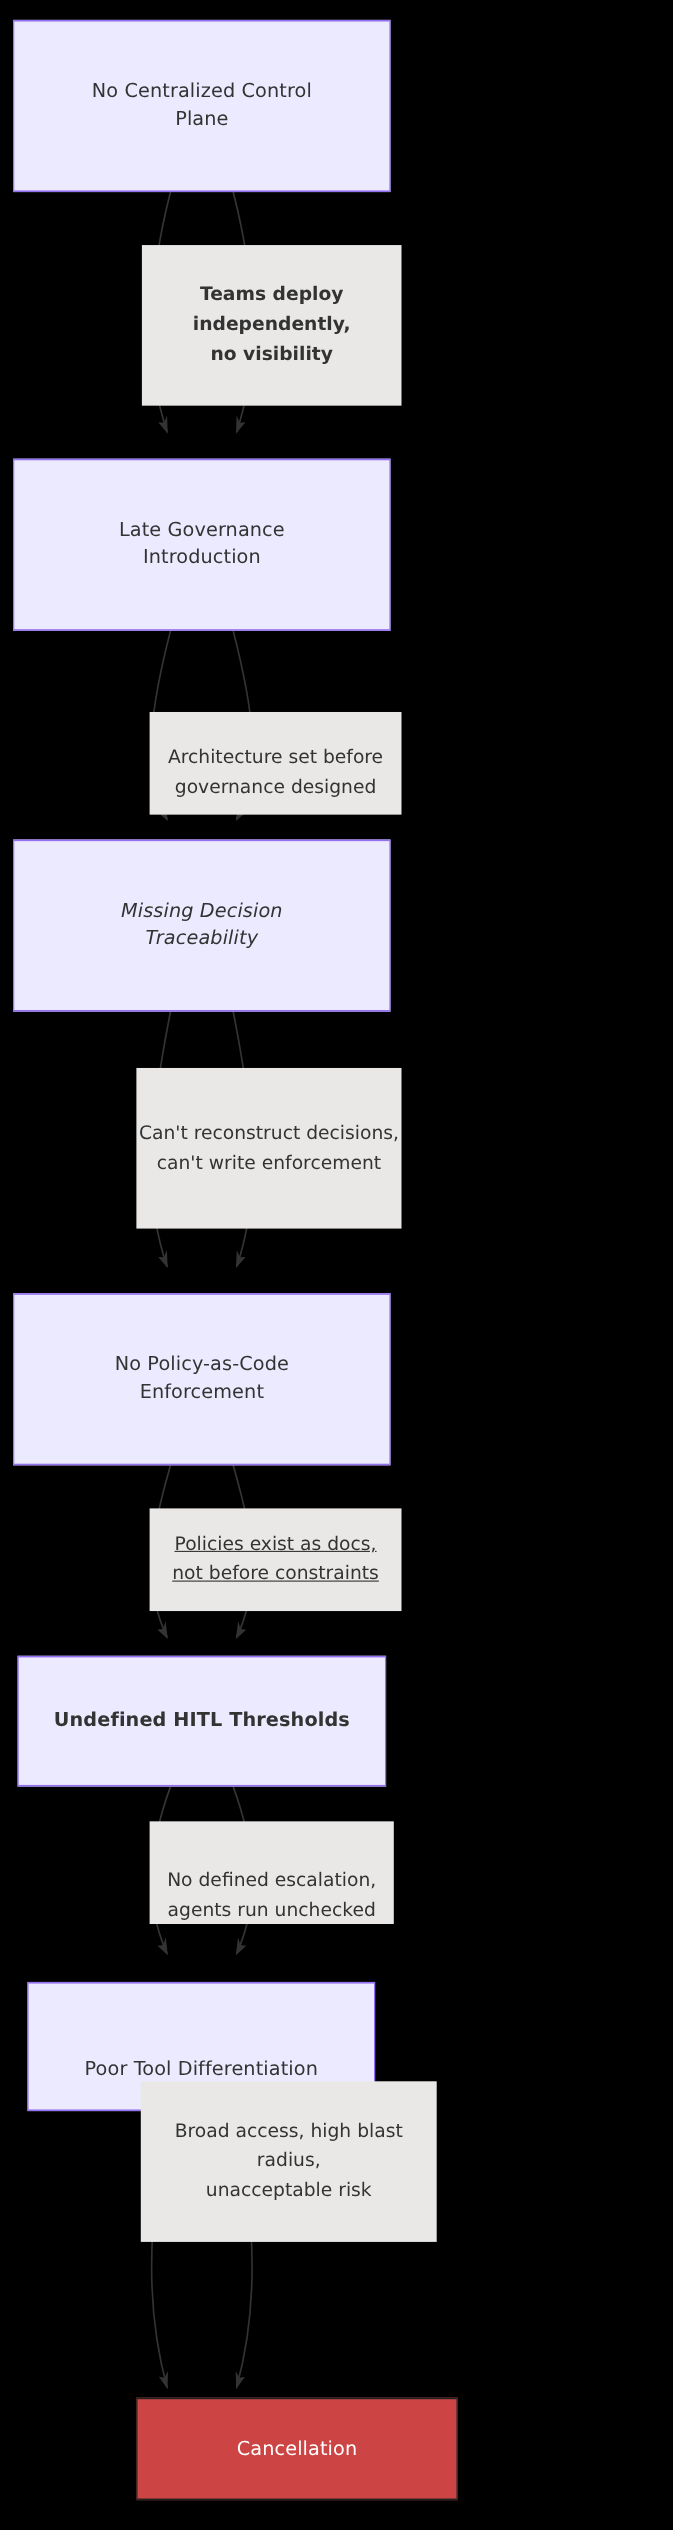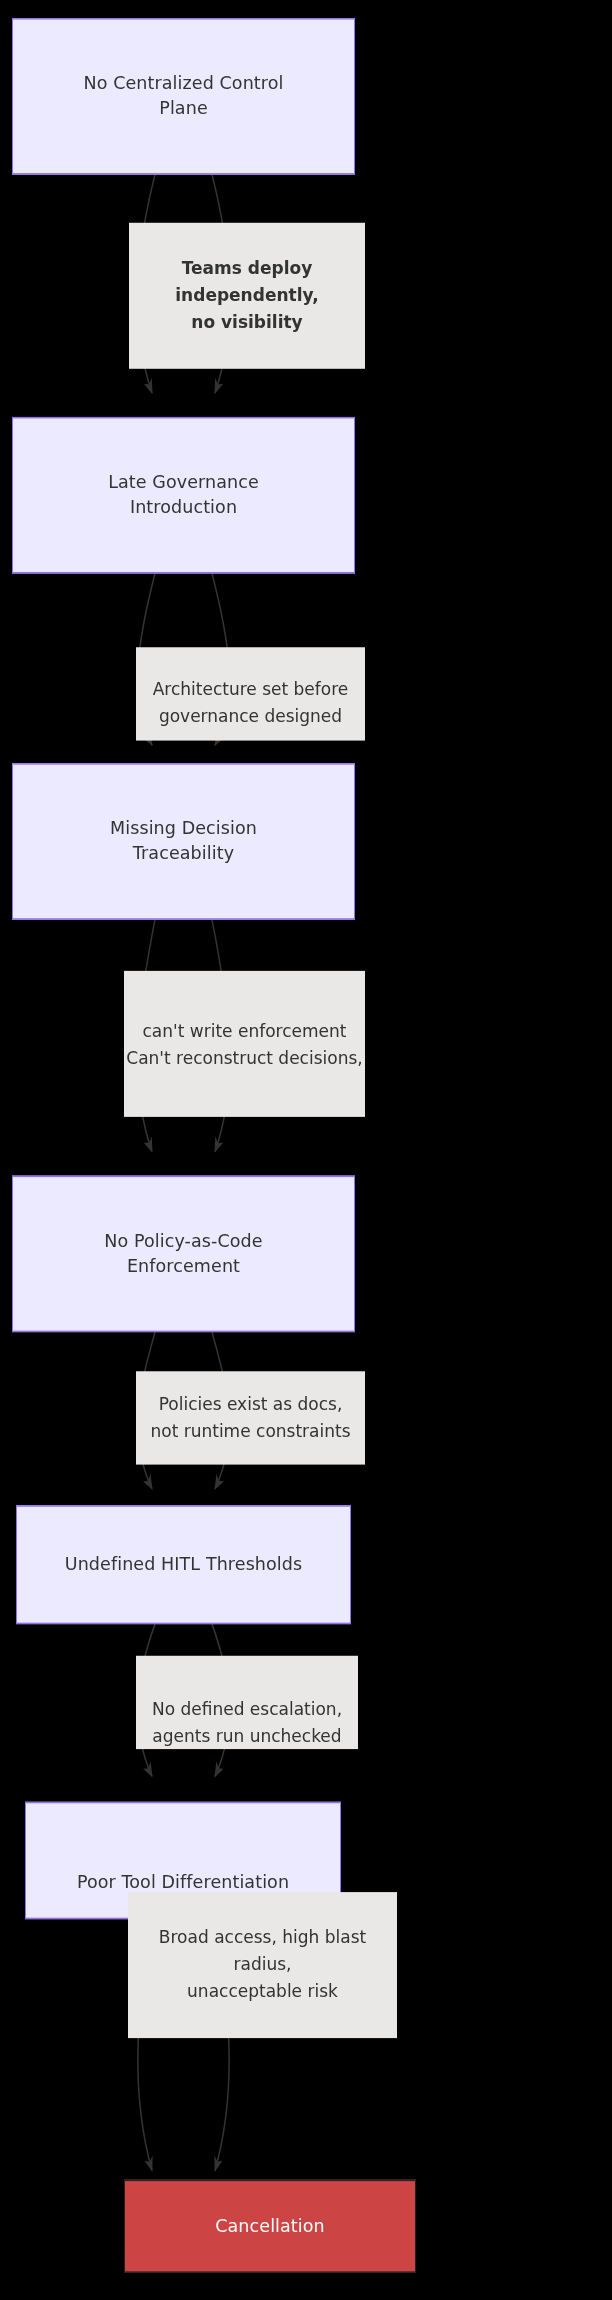--- a/index.html
+++ b/index.html
@@ -73,49 +73,49 @@
   </div>
 
   <div class="elabel" style="left:136px;top:430px;width:229px;height:62px;">
     <span style="display: block; transform-origin: center center; transform: scale(1, 0.664348); margin-top: 12px;">
       <span class="nlines">Architecture set before</span>
       <span class="nlines">governance designed</span>
     </span>
   </div>
 
   <div class="node process" style="left:12px;top:507px;width:343px;height:104px;">
-    <span style="display: block; transform-origin: center center; transform: scale(1, 0.664348);">
+    <span style="display: block; transform-origin: center center; transform: scale(1, 0.664348); font-style: italic;">
       <span class="nlines">Missing Decision</span>
       <span class="nlines">Traceability</span>
     </span>
   </div>
 
   <div class="elabel" style="left:124px;top:645px;width:241px;height:97px;">
     <span style="display: block; transform-origin: center center; transform: scale(1, 0.664348);">
+      <span class="nlines">Can't reconstruct decisions,</span>
       <span class="nlines">can't write enforcement</span>
-      <span class="nlines">Can't reconstruct decisions,</span>
     </span>
   </div>
 
   <div class="node process" style="left:12px;top:781px;width:343px;height:104px;">
     <span style="display: block; transform-origin: center center; transform: scale(1, 0.664348);">
       <span class="nlines">No Policy-as-Code</span>
       <span class="nlines">Enforcement</span>
     </span>
   </div>
 
   <div class="elabel" style="left:136px;top:911px;width:229px;height:62px;">
-    <span style="display: block; transform-origin: center center; transform: scale(1, 0.664348);">
+    <span style="display: block; transform-origin: center center; transform: scale(1, 0.664348); text-decoration: underline;">
       <span class="nlines">Policies exist as docs,</span>
-      <span class="nlines">not runtime constraints</span>
+      <span class="nlines">not before constraints</span>
     </span>
   </div>
 
   <div class="node process" style="left:16px;top:1000px;width:335px;height:79px;">
-    <span style="display: block; transform-origin: center center; transform: scale(1, 0.664348);">
+    <span style="display: block; transform-origin: center center; transform: scale(1, 0.664348); font-weight: bold;">
       <span class="nlines">Undefined HITL Thresholds</span>
     </span>
   </div>
 
   <div class="elabel" style="left:136px;top:1100px;width:222px;height:62px;">
     <span style="display: block; transform-origin: center center; transform: scale(1, 0.664348); margin-top: 28px;">
       <span class="nlines">No defined escalation,</span>
       <span class="nlines">agents run unchecked</span>
     </span>
   </div>

